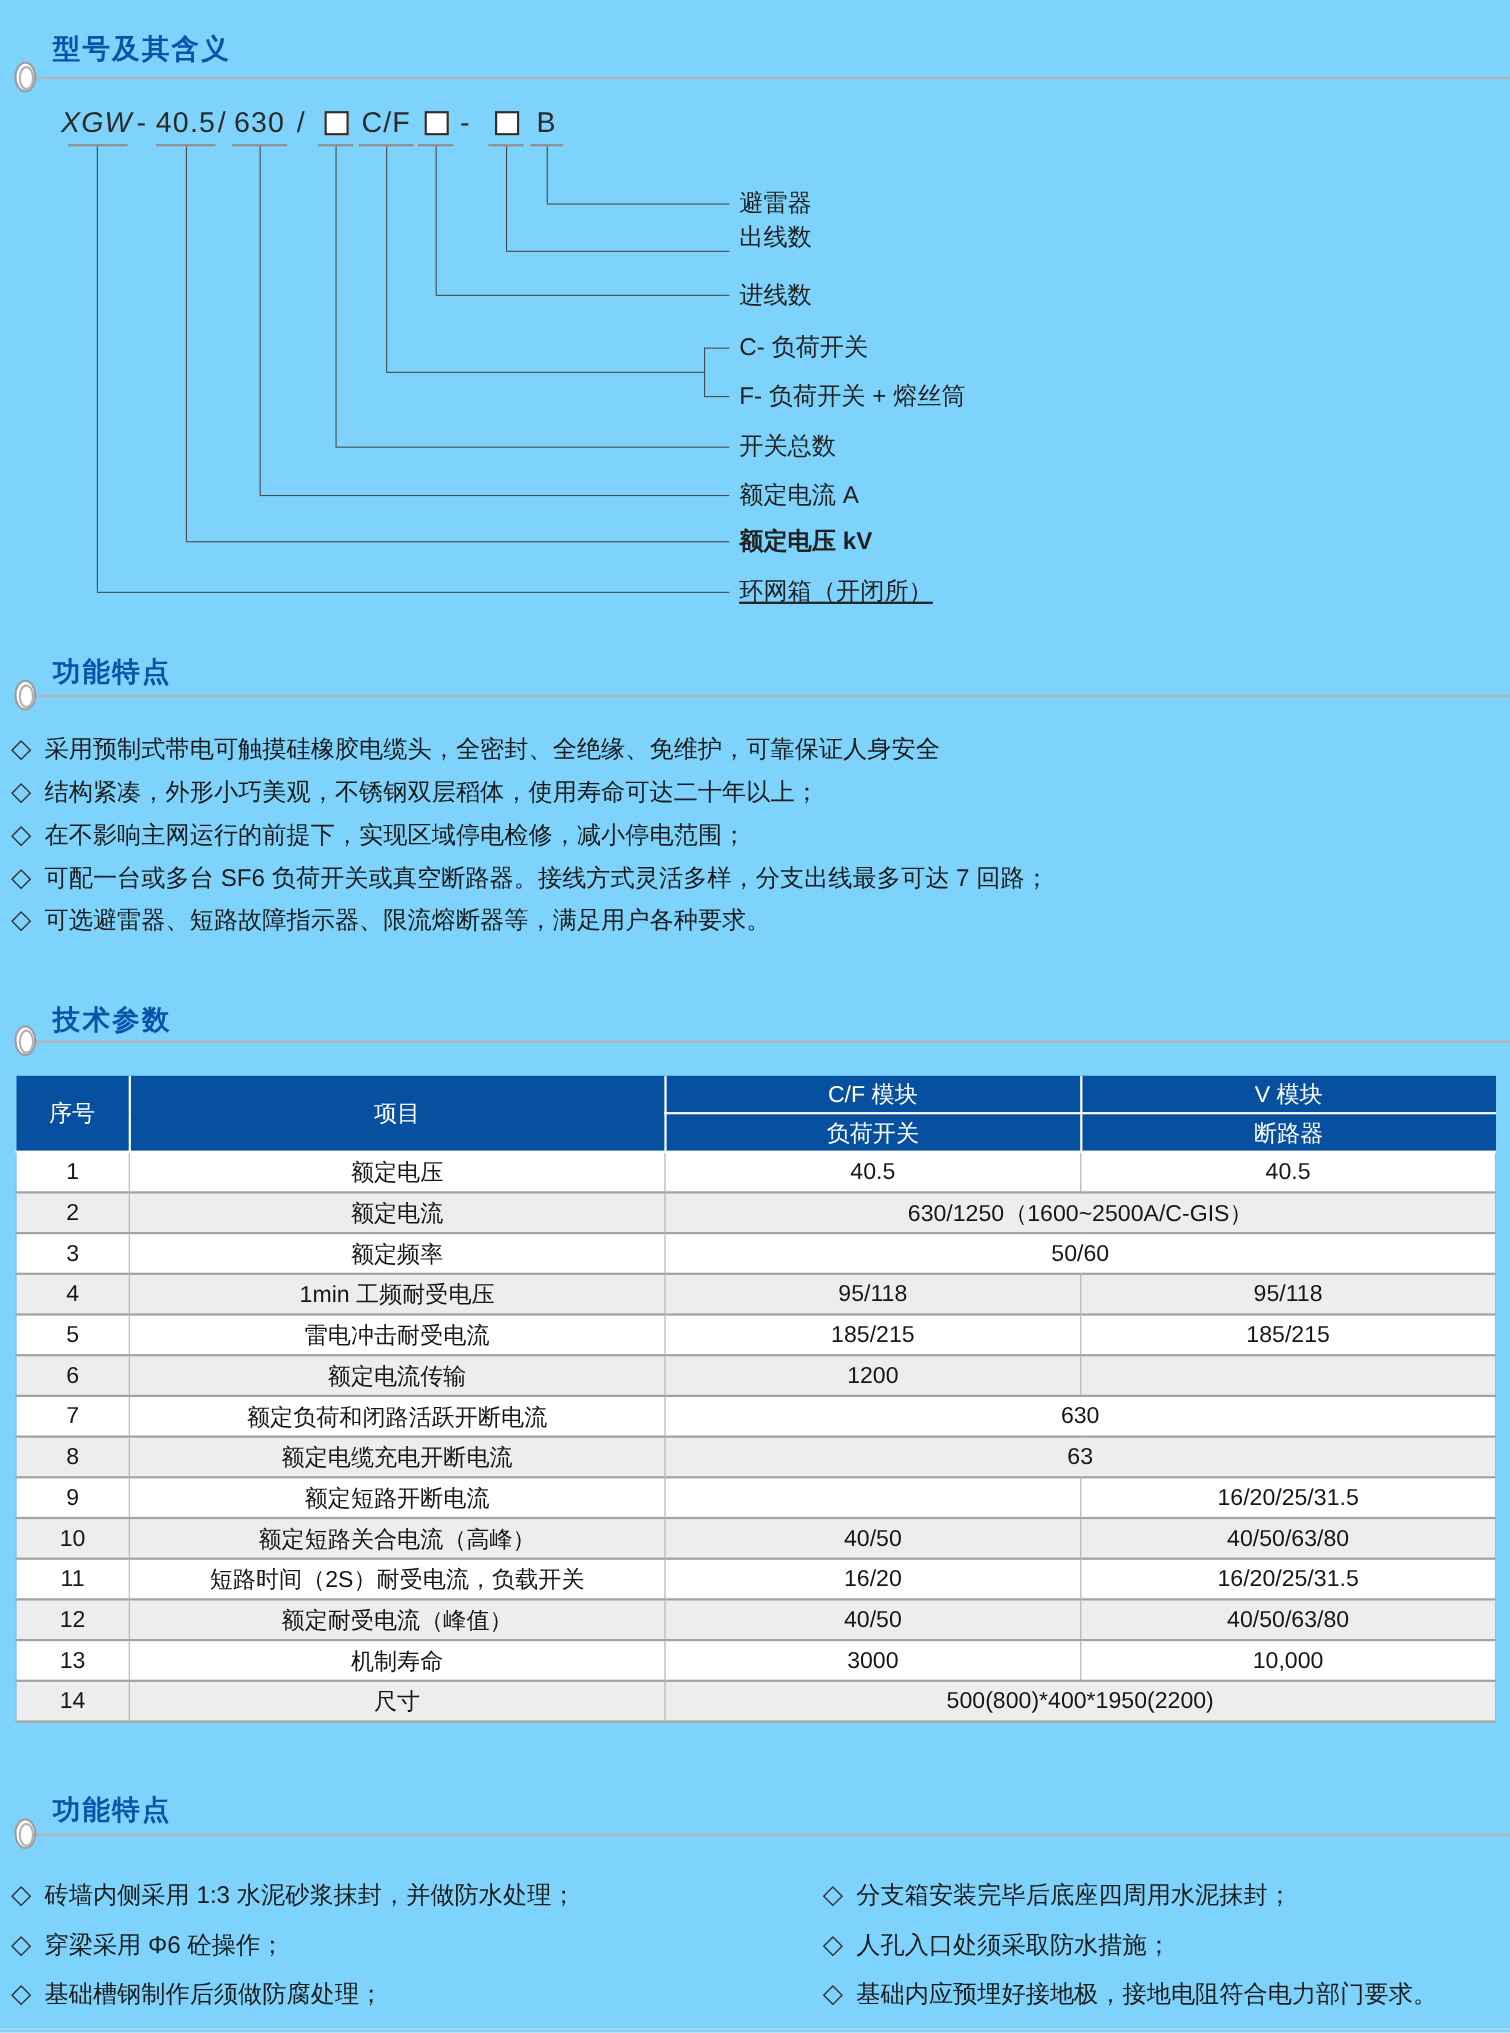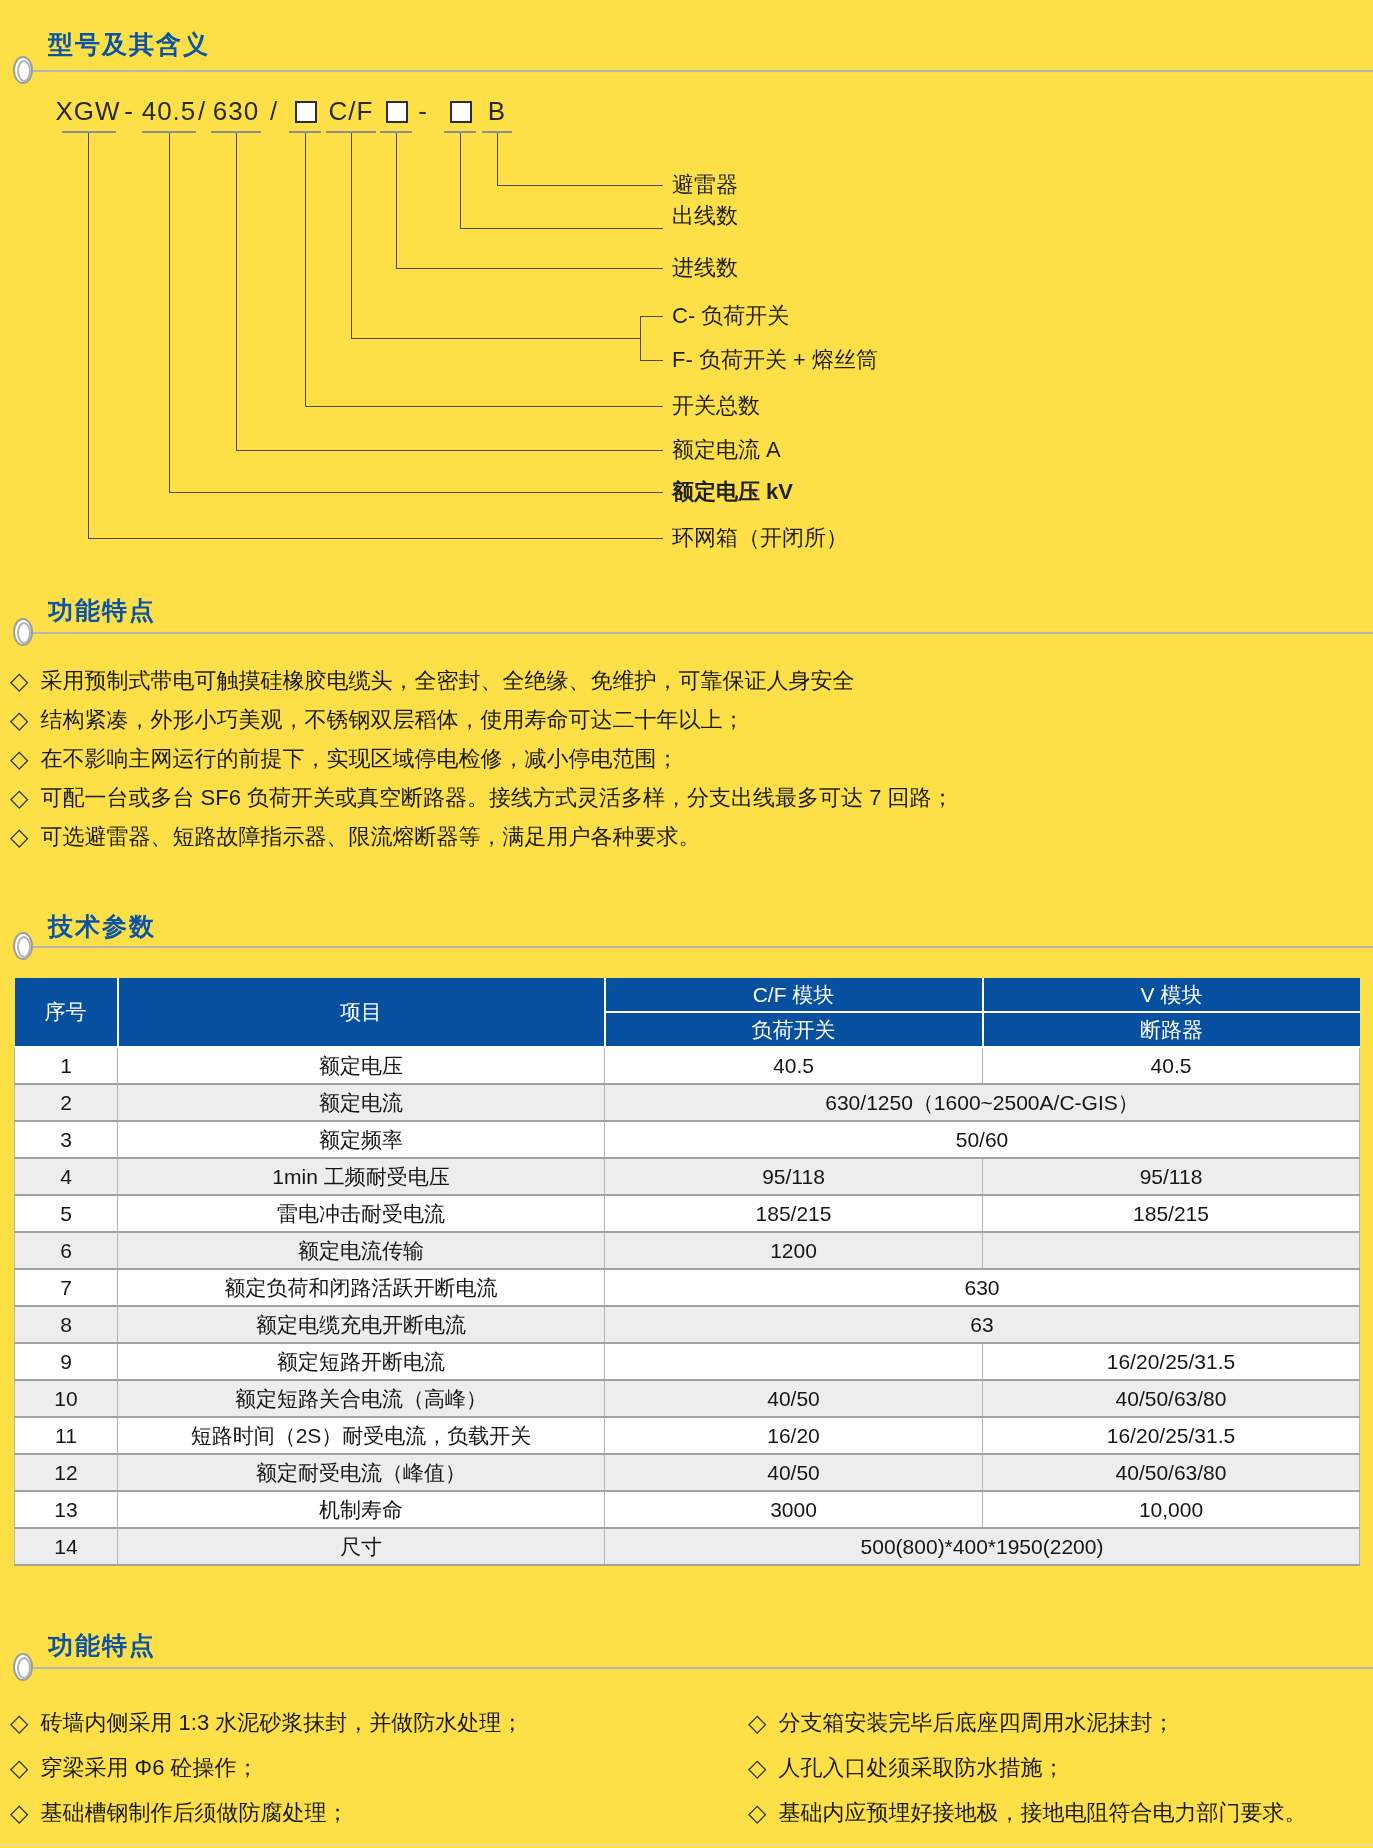--- a/index.html
+++ b/index.html
@@ -1,17 +1,17 @@
 <!DOCTYPE html>
 <html><head>
 <meta charset="utf-8">
 <style>
   html,body{margin:0;padding:0;background:#ffffff;}
   .page{
-    position:relative;width:1373px;height:1848px;background:#fde047;overflow:hidden;
+    position:relative;width:1373px;height:1848px;background:#7dd3fc;overflow:hidden;
     font-family:"Liberation Sans","DejaVu Sans",sans-serif;color:#222;
   }
   
   .sec-title{
     position:absolute;left:48px;font-size:25px;font-weight:bold;color:#0a53a8;
     letter-spacing:2px;white-space:nowrap;
   }
   .sec-line{position:absolute;left:30px;right:0;height:2px;background:#b5b5b5;}
   .sec-ring{
     position:absolute;left:13px;width:20px;height:28px;border:2px solid #9e9e9e;
@@ -66,21 +66,21 @@
 </style>
 </head>
 <body>
 
 <div class="page">
 
   <div class="sec-title" style="top:28px;">型号及其含义</div>
   <div class="sec-line" style="top:70px;"></div>
   <div class="sec-ring" style="top:56px;"></div>
 
-  <span class="code-seg" style="left:88px;">XGW</span>
+  <span class="code-seg" style="left:88px;font-style:italic;">XGW</span>
   <span class="code-seg" style="left:129px;">-</span>
   <span class="code-seg" style="left:169px;">40.5</span>
   <span class="code-seg" style="left:202px;">/</span>
   <span class="code-seg" style="left:236px;">630</span>
   <span class="code-seg" style="left:274px;">/</span>
   <span class="code-box" style="left:295px;"></span>
   <span class="code-seg" style="left:351px;">C/F</span>
   <span class="code-box" style="left:386px;"></span>
   <span class="code-seg" style="left:423px;">-</span>
   <span class="code-box" style="left:450px;"></span>
@@ -117,21 +117,21 @@
   <div class="cline hline" style="left:88px;top:538px;width:575px;"></div>
 
   <div class="m-label" style="top:185px;">避雷器</div>
   <div class="m-label" style="top:216px;">出线数</div>
   <div class="m-label" style="top:268px;">进线数</div>
   <div class="m-label" style="top:316px;">C- 负荷开关</div>
   <div class="m-label" style="top:360px;">F- 负荷开关 + 熔丝筒</div>
   <div class="m-label" style="top:406px;">开关总数</div>
   <div class="m-label" style="top:450px;">额定电流 A</div>
   <div class="m-label" style="top:492px;font-weight:bold;">额定电压 kV</div>
-  <div class="m-label" style="top:538px;">环网箱（开闭所）</div>
+  <div class="m-label" style="top:538px;text-decoration:underline;">环网箱（开闭所）</div>
 
   <div class="sec-title" style="top:594px;">功能特点</div>
   <div class="sec-line" style="top:632px;"></div>
   <div class="sec-ring" style="top:618px;"></div>
 
   <div class="feat-row" style="left:10px;top:666px;">
     <span class="feat-ico">◇</span>
     <span class="feat-txt">采用预制式带电可触摸硅橡胶电缆头，全密封、全绝缘、免维护，可靠保证人身安全</span>
   </div>
   <div class="feat-row" style="left:10px;top:705px;">

